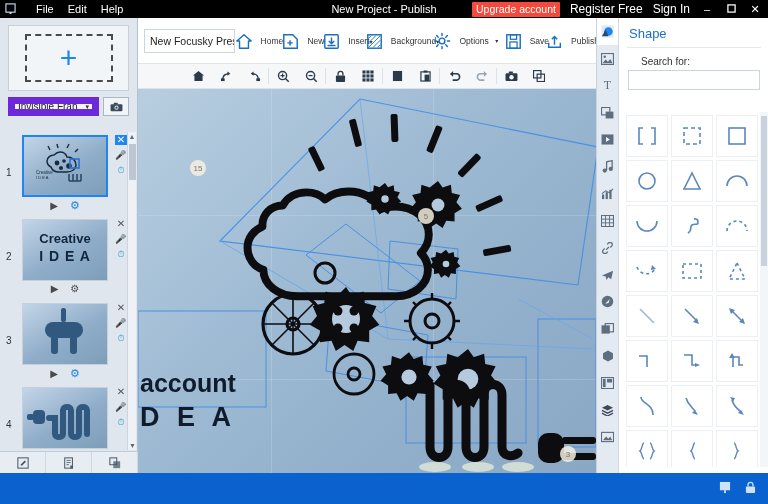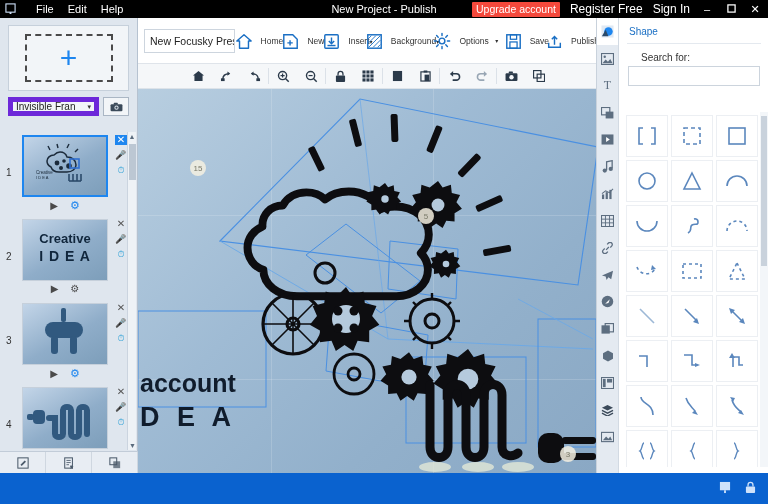--- a/index.html
+++ b/index.html
@@ -47,21 +47,21 @@
     display:flex; align-items:center; justify-content:center;
   }
   .addframe-inner {
     width:88px; height:48px; border:2px dashed #4a4a4a;
     display:flex; align-items:center; justify-content:center;
   }
   .plus-icon { color:#1e86ef; font-size:30px; line-height:24px; font-weight:400; }
 
   .frame-row { display:flex; gap:4px; padding:6px 8px 6px 8px; align-items:center; }
   .frame-select {
-    flex:1; height:19px; background:#f2f5f8; border:5px solid #6d28d9;
+    flex:1; height:19px; background:#f2f5f8; border:7px solid #6d28d9;
     display:flex; align-items:center; padding:0 3px;
     font-size:10px; color:#222; position:relative; overflow:hidden; white-space:nowrap;
   }
   .frame-select .caret { margin-left:auto; font-size:7px; color:#333; }
   .cam-btn {
     width:26px; height:19px; background:#f2f5f8; border:1px solid #aab6c4;
     display:flex; align-items:center; justify-content:center;
   }
 
   .slides {
@@ -168,21 +168,21 @@
   .rail {
     position:absolute; left:0; top:0; width:22px; height:455px;
     background:#e4eaf1; border-right:1px solid #d2dae3;
   }
   .rail-item {
     height:27px; display:flex; align-items:center; justify-content:center;
     font-size:11px; color:#5d6e80;
   }
   .rail-item.active { background:#ffffff; }
   .rp-body { position:absolute; left:22px; top:0; width:150px; height:455px; }
-  .rp-title { padding:8px 0 4px 10px; font-size:10px; color:#1a6fc4; }
+  .rp-title { padding:8px 0 4px 10px; font-size:13px; color:#1a6fc4; }
   .rp-sep { height:1px; background:#e4e9ef; margin:2px 8px 0 8px; }
   .rp-searchlabel { padding:8px 0 3px 22px; font-size:10px; color:#333; }
   .rp-searchbox {
     margin:0 9px; height:20px; border:1px solid #ccd4dd; background:#fff;
     display:flex; align-items:center; padding:0 4px;
     font-size:10px; color:#999;
   }
   .shape-grid {
     position:absolute; left:4px; top:94px; width:142px; height:355px;
     display:flex; flex-wrap:wrap; align-content:flex-start;

